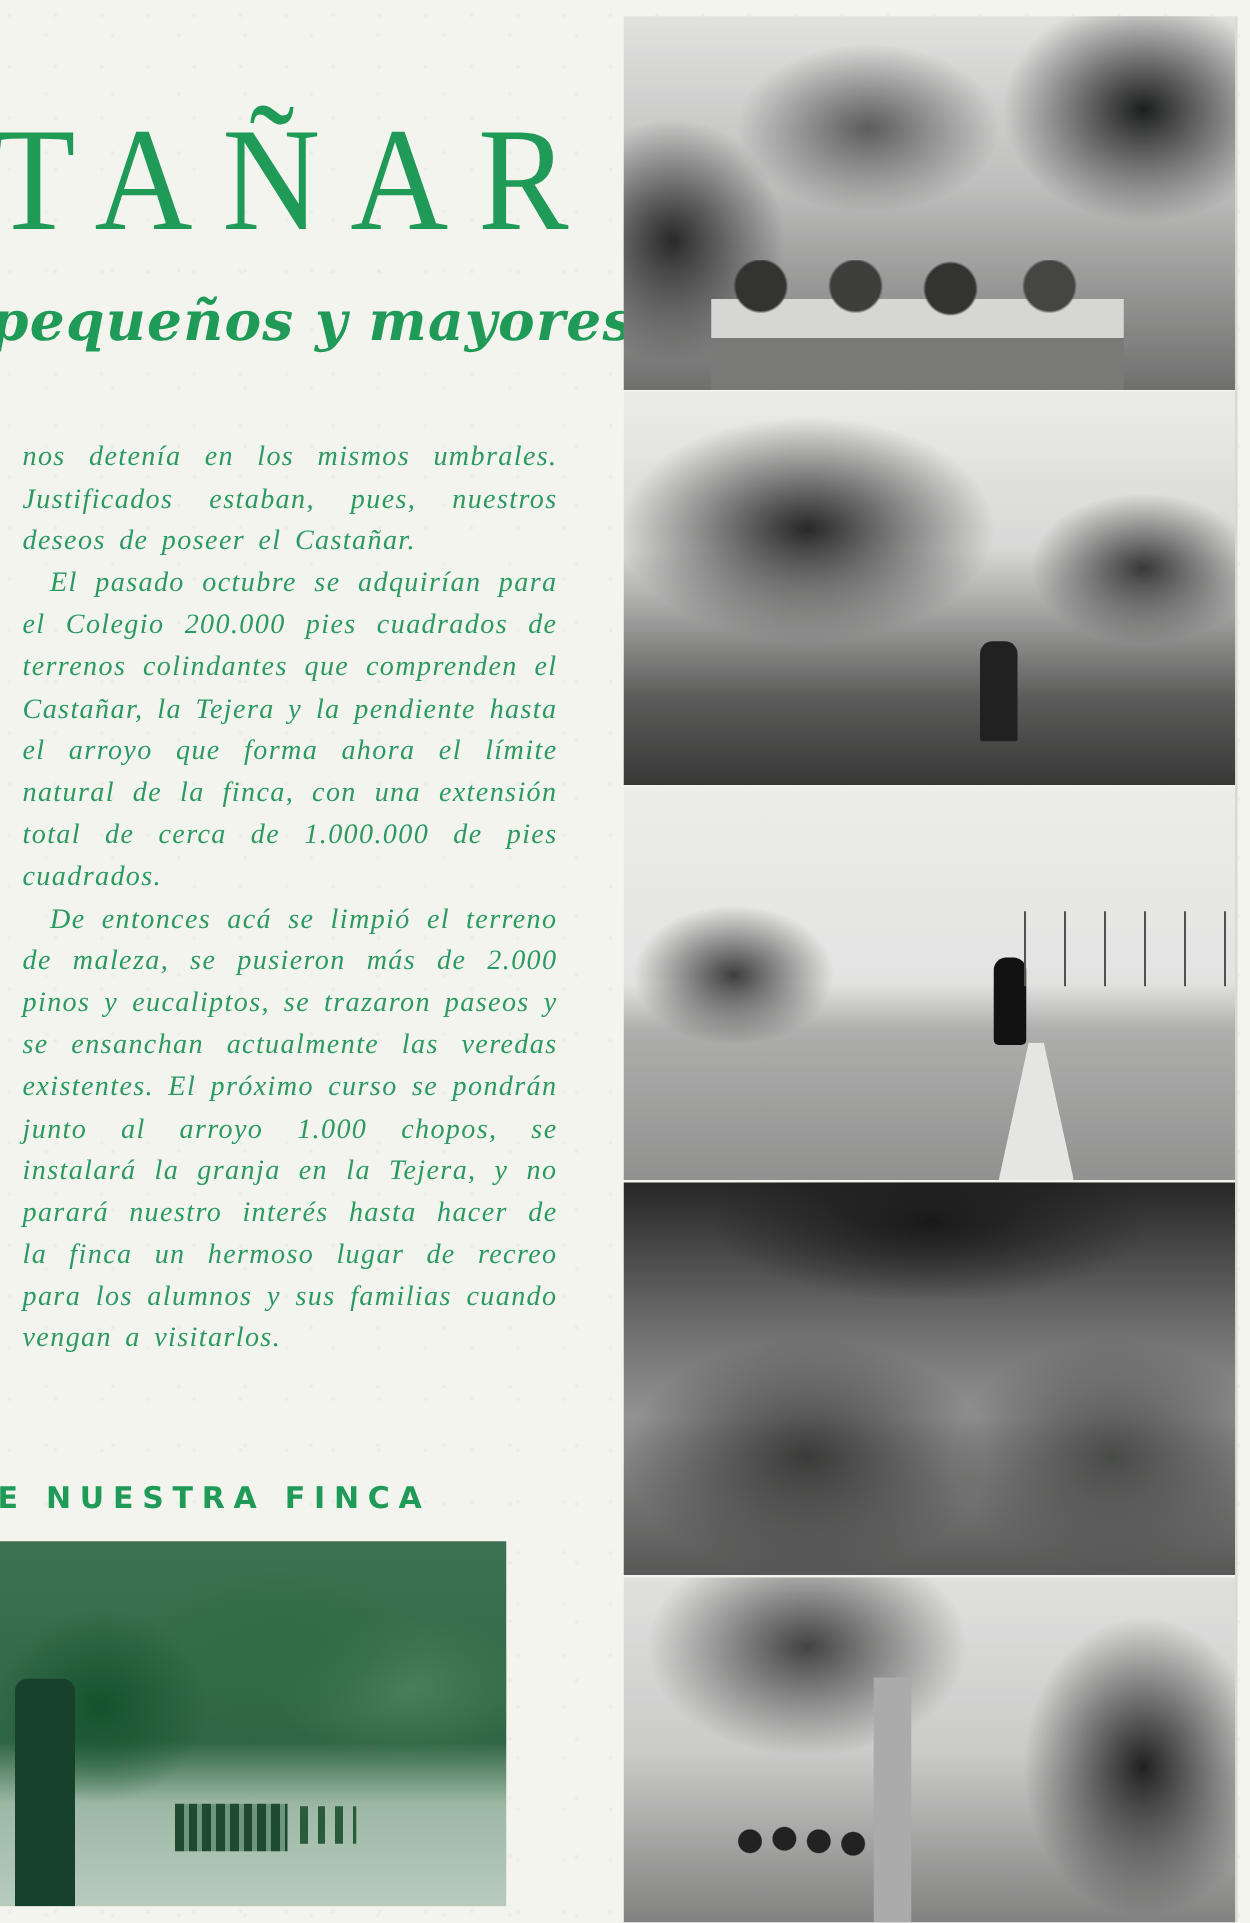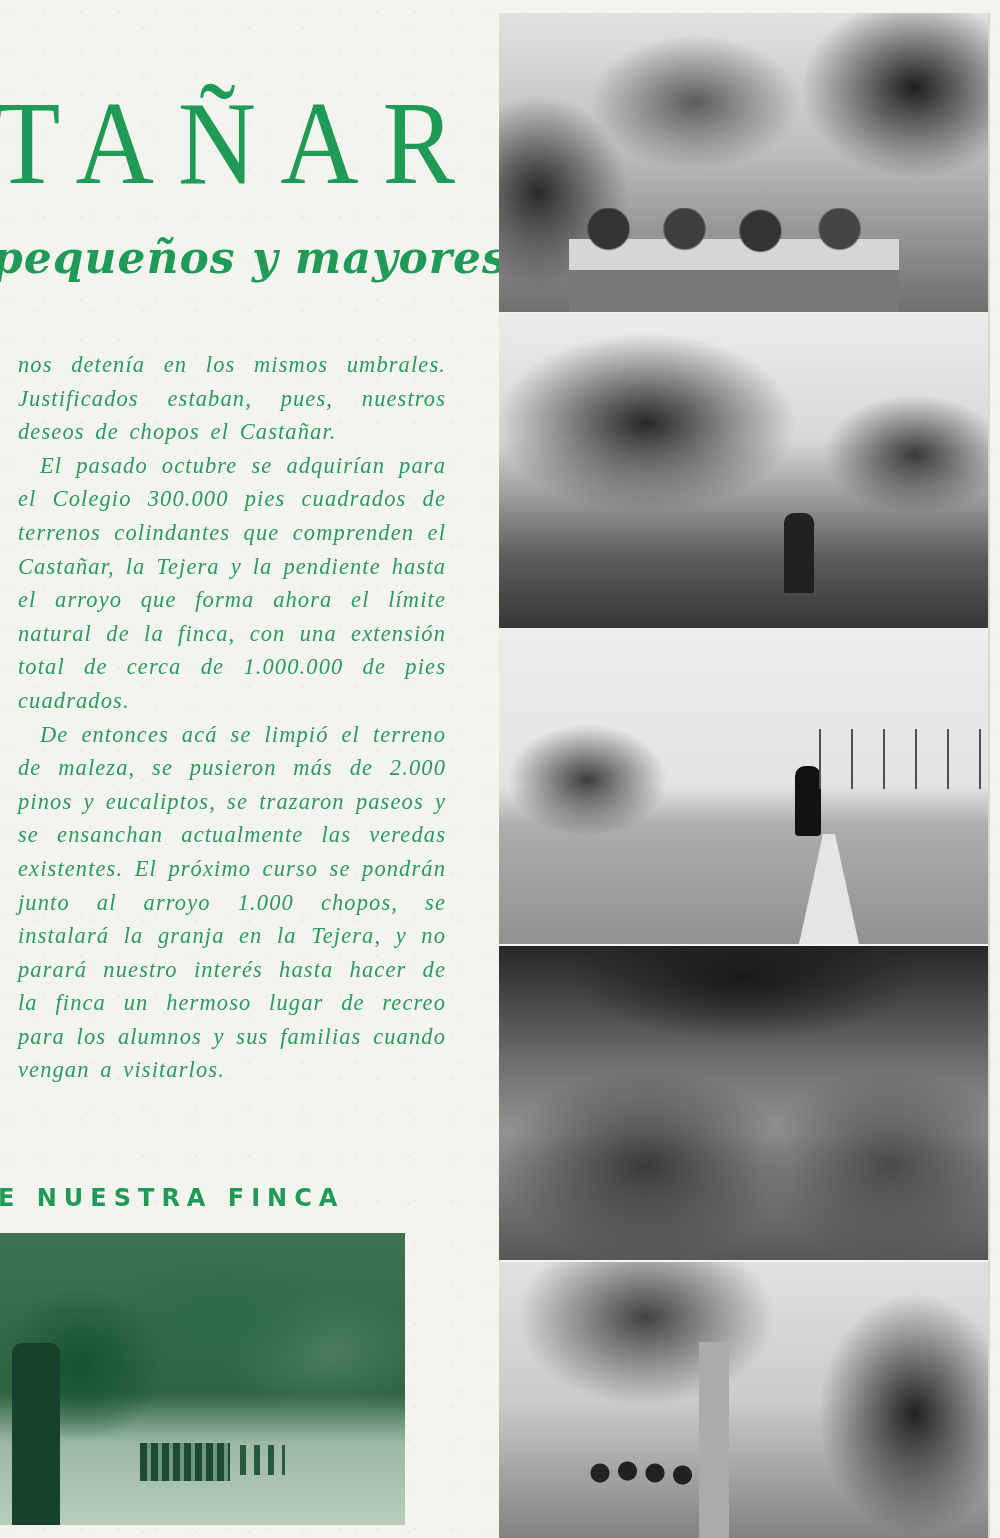--- a/index.html
+++ b/index.html
@@ -55,22 +55,22 @@
   </style>
 </head>
 <body>
 
 <div class="paper-grain"></div>
 
 <h1 class="title">TAÑAR</h1>
 <h2 class="subtitle">pequeños y mayores</h2>
 
 <div class="body-text">
-  <p>nos detenía en los mismos umbrales. Justificados estaban, pues, nuestros deseos de chopos el Castañar.</p>
-  <p class="indent">El pasado octubre se adquirían para el Colegio 300.000 pies cuadrados de terrenos colindantes que comprenden el Castañar, la Tejera y la pendiente hasta el arroyo que forma ahora el límite natural de la finca, con una extensión total de cerca de 1.000.000 de pies cuadrados.</p>
+  <p>nos detenía en los mismos umbrales. Justificados estaban, pues, nuestros deseos de poseer el Castañar.</p>
+  <p class="indent">El pasado octubre se adquirían para el Colegio 200.000 pies cuadrados de terrenos colindantes que comprenden el Castañar, la Tejera y la pendiente hasta el arroyo que forma ahora el límite natural de la finca, con una extensión total de cerca de 1.000.000 de pies cuadrados.</p>
   <p class="indent">De entonces acá se limpió el terreno de maleza, se pusieron más de 2.000 pinos y eucaliptos, se trazaron paseos y se ensanchan actualmente las veredas existentes. El próximo curso se pondrán junto al arroyo 1.000 chopos, se instalará la granja en la Tejera, y no parará nuestro interés hasta hacer de la finca un hermoso lugar de recreo para los alumnos y sus familias cuando vengan a visitarlos.</p>
 </div>
 
 <h3 class="section-heading">E NUESTRA FINCA</h3>
 
 <div class="photo photo-green" style="left:0; top:1233px; width:405px; height:292px;
             background:
               radial-gradient(ellipse 120px 110px at 20% 45%, #14532f 0%, transparent 70%),
               radial-gradient(ellipse 160px 90px at 55% 30%, #2e6b46 0%, transparent 75%),
               radial-gradient(ellipse 140px 80px at 80% 40%, #4a7e5c 0%, transparent 75%),

